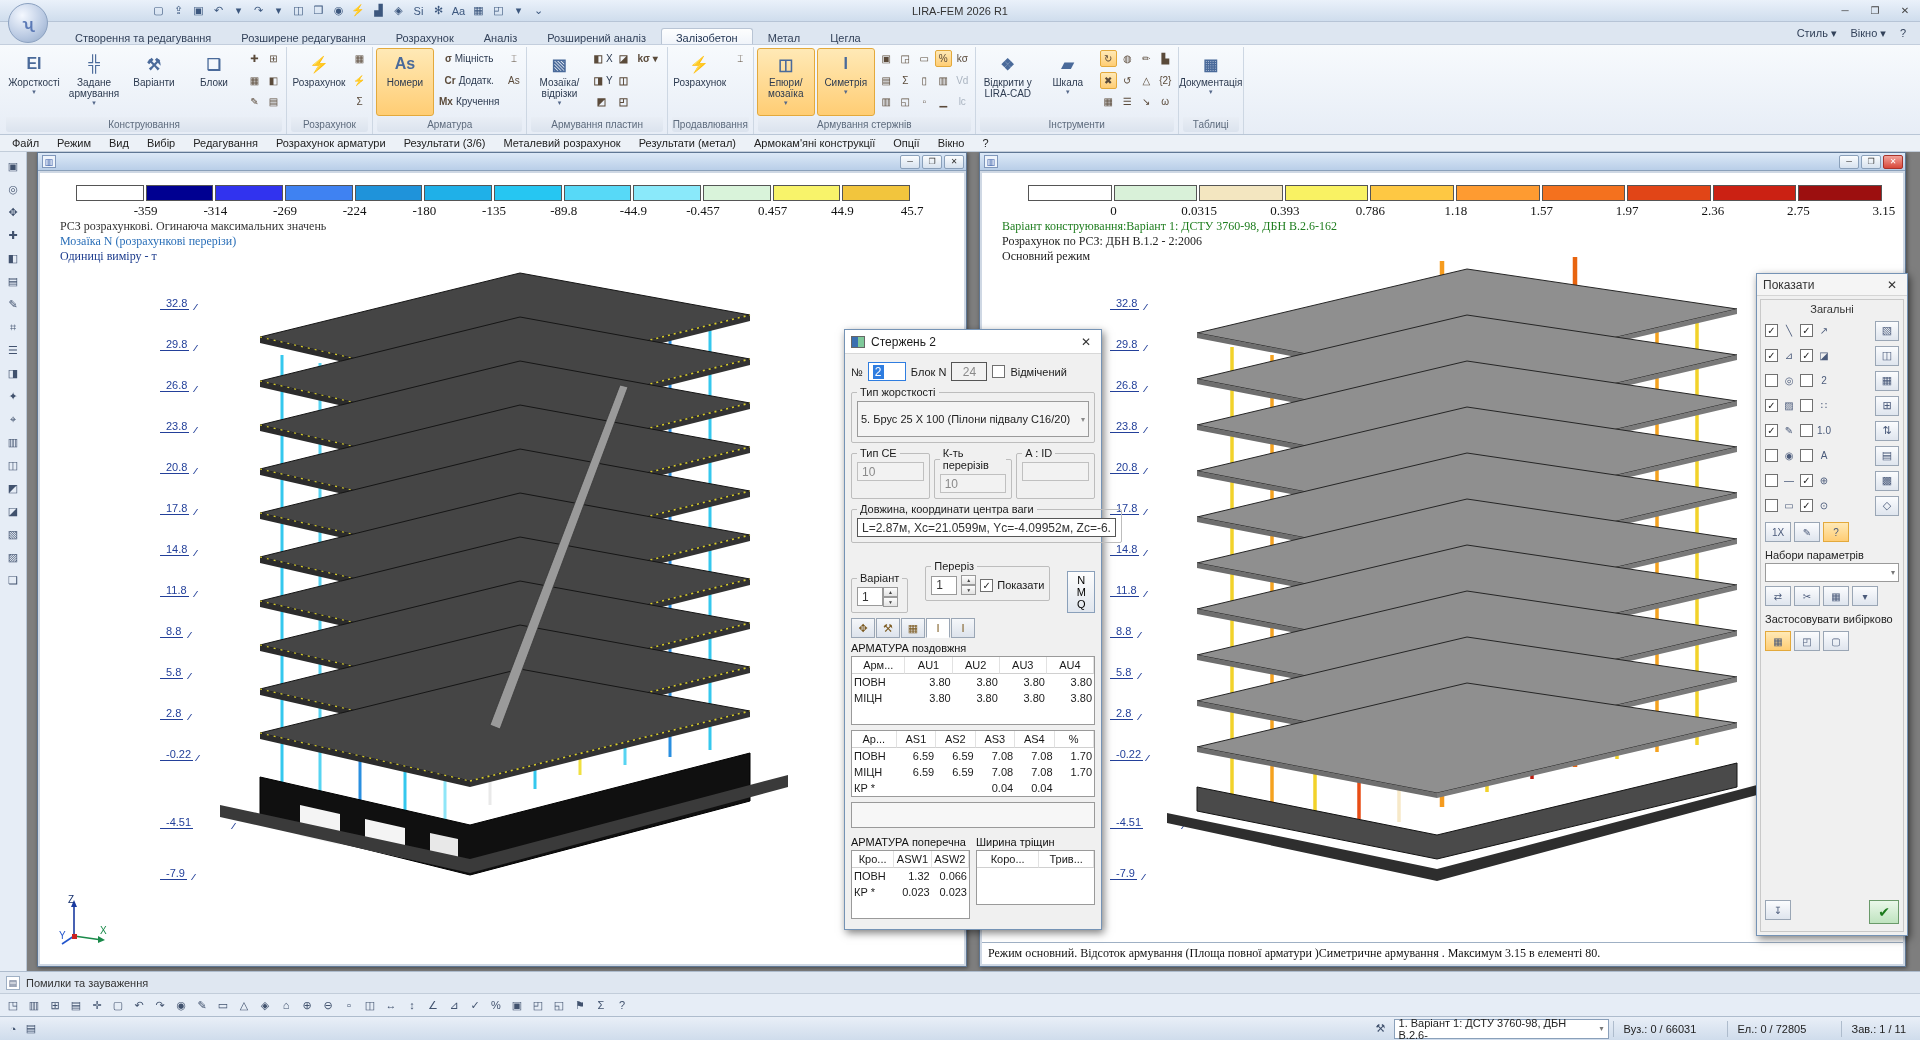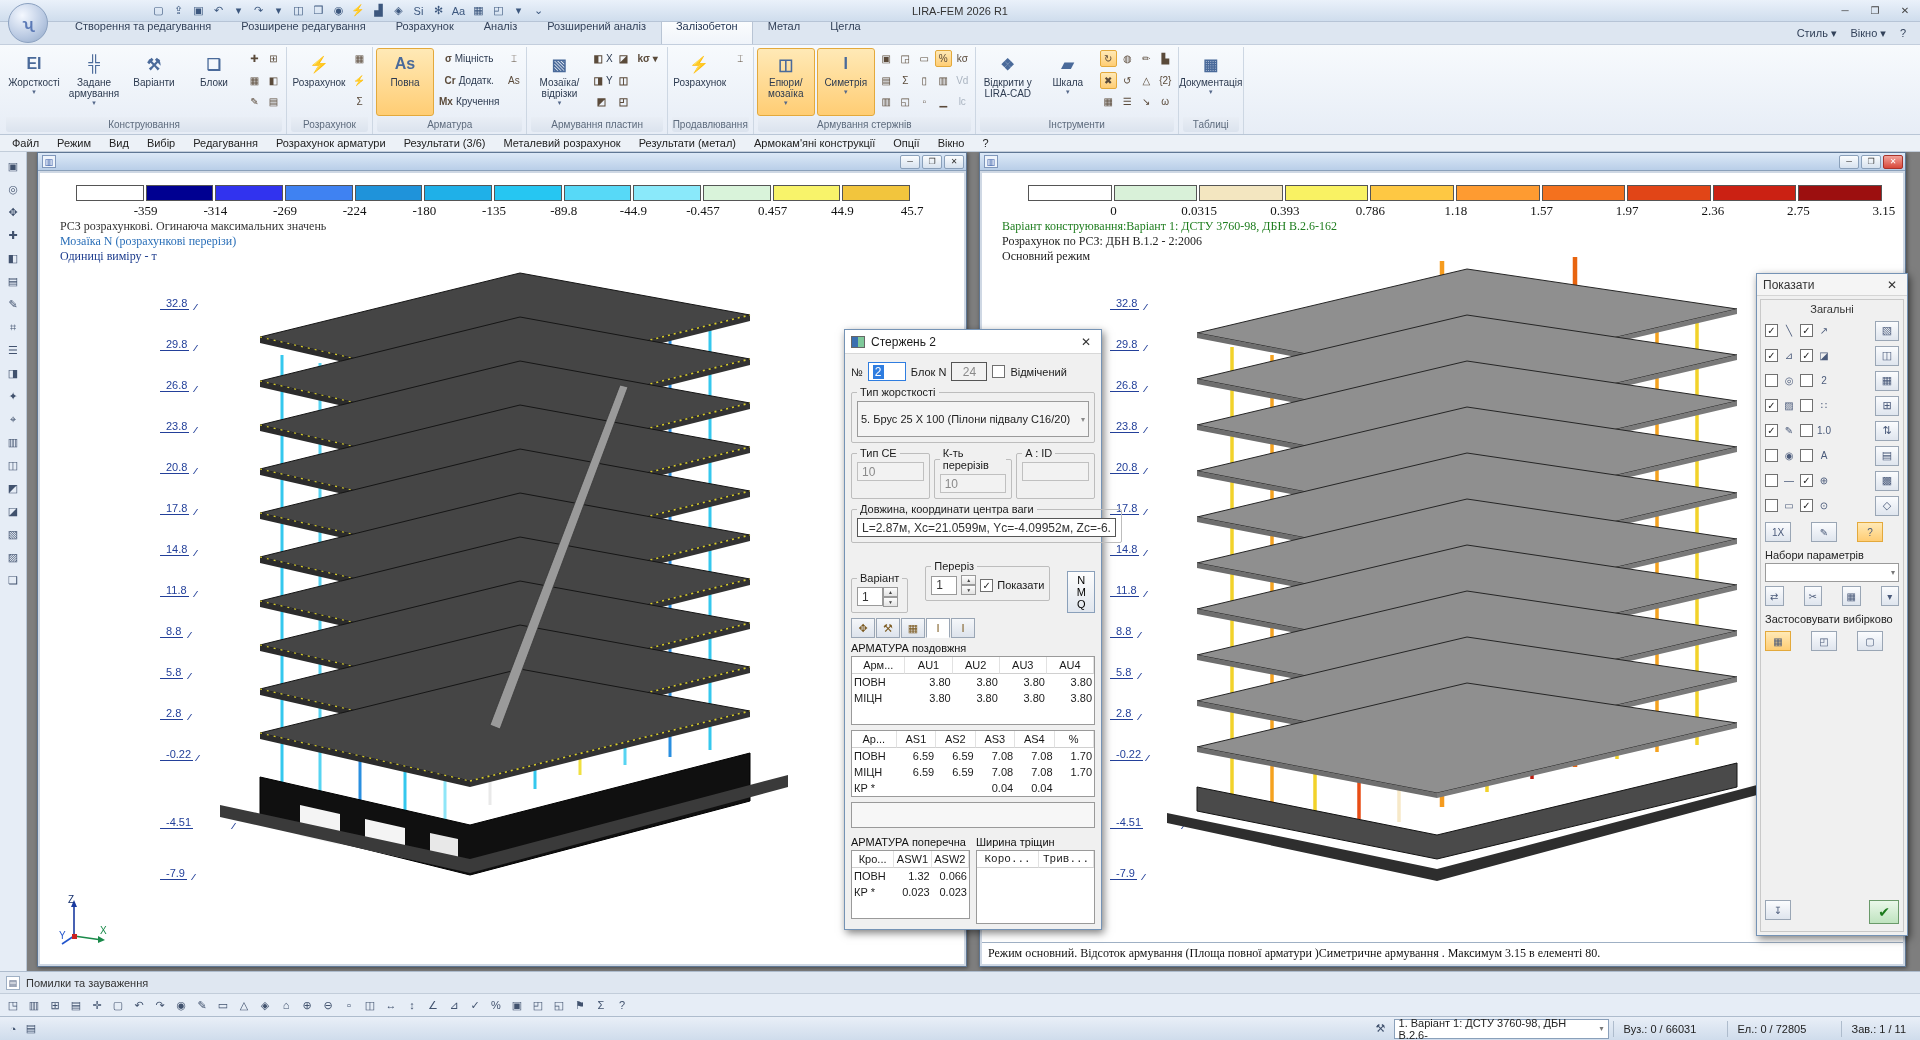--- a/index.html
+++ b/index.html
@@ -11,21 +11,21 @@
   .titlebar { height:22px; background:linear-gradient(#eaf1fa,#cfdded); display:flex; align-items:center; border-bottom:1px solid #b6c4d6; position:relative; }
   .app-logo { position:absolute; left:8px; top:3px; width:40px; height:40px; border-radius:50%; background:radial-gradient(circle at 35% 30%, #f4f8ff, #b9c9e2 60%, #8fa6c6); border:1px solid #8ba1c0; z-index:60; display:flex; align-items:center; justify-content:center; color:#5b79b6; font-weight:bold; font-size:15px; }
   .qat { display:flex; gap:3px; margin-left:150px; }
   .qat-ic { width:17px; height:17px; display:flex; align-items:center; justify-content:center; font-size:11px; color:#3c577e; cursor:default; }
   .win-title { position:absolute; left:0; right:0; text-align:center; font-size:11px; color:#333; pointer-events:none; }
   .win-controls { margin-left:auto; display:flex; }
   .wc { width:30px; height:20px; display:flex; align-items:center; justify-content:center; font-size:10px; color:#444; }
 
   
   .tabsrow { height:23px; background:#dde6f1; display:flex; align-items:flex-end; padding-left:60px; border-bottom:1px solid #c3cedd; }
-  .rtab { padding:3px 14px 12px; color:#33425a; cursor:default; border:1px solid transparent; border-bottom:none; border-radius:3px 3px 0 0; white-space:nowrap; }
+  .rtab { padding:3px 14px 0; color:#33425a; cursor:default; border:1px solid transparent; border-bottom:none; border-radius:3px 3px 0 0; white-space:nowrap; }
   .rtab.active { background:linear-gradient(#fdfefe,#f0f4fa); border-color:#b8c4d4; color:#1f3250; }
   .tabs-right { margin-left:auto; display:flex; gap:14px; padding:0 14px 4px; color:#33425a; }
 
   
   .ribbon { height:90px; background:linear-gradient(#f7fafd,#e7edf6); display:flex; align-items:stretch; padding:2px 2px 0; border-bottom:1px solid #b9c6d6; }
   .rgroup { display:flex; flex-direction:column; border-right:1px solid #cdd7e3; padding:1px 3px 0; }
   .rgroup-body { flex:1; display:flex; align-items:stretch; gap:2px; }
   .rgroup-label { height:15px; text-align:center; color:#5d6b7d; font-size:10px; background:linear-gradient(#e9eef5,#dbe3ee); border-radius:0 0 3px 3px; margin:1px 1px 2px; padding-top:2px; white-space:nowrap; }
   .rbigs { display:flex; gap:2px; }
   .rbig { width:58px; display:flex; flex-direction:column; align-items:center; justify-content:flex-start; padding:2px 1px; border:1px solid transparent; border-radius:3px; cursor:default; }
@@ -116,21 +116,21 @@
 
   
   .spanel { position:absolute; width:152px; background:#f0f0f0; border:1px solid #7593b5; box-shadow:2px 3px 8px rgba(0,0,0,.5); z-index:30; display:flex; flex-direction:column; }
   .sp-tb { height:22px; display:flex; align-items:center; padding:0 6px; background:#f5f5f5; border-bottom:1px solid #d5d5d5; }
   .sp-tb .t { flex:1; font-size:12px; color:#333; }
   .sp-body { flex:1; border:1px solid #c9c9c9; margin:3px; padding:3px 4px; background:#f0f0f0; display:flex; flex-direction:column; }
   .sp-sec { text-align:center; color:#333; margin-bottom:3px; }
   .sp-row { display:flex; align-items:center; gap:3px; height:25px; }
   .sp-ic { width:16px; height:16px; display:flex; align-items:center; justify-content:center; font-size:10px; color:#4a5a7a; }
   .sp-btn { width:24px; height:20px; margin-left:auto; border:1px solid #9aa6b5; background:linear-gradient(#fbfcfe,#dfe5ee); display:flex; align-items:center; justify-content:center; font-size:11px; color:#4a5a7a; }
-  .sp-btnrow { display:flex; gap:20px; margin:4px 0; }
+  .sp-btnrow { display:flex; gap:3px; margin:4px 0; }
   .sp-btnrow .b { width:26px; height:20px; border:1px solid #9aa6b5; background:linear-gradient(#fbfcfe,#dfe5ee); display:flex; align-items:center; justify-content:center; font-size:10px; color:#4a5a7a; }
   .sp-btnrow .b.active { background:linear-gradient(#ffe9b6,#ffcd74); border-color:#e3a93c; }
   .sp-lbl { margin:3px 0 2px; color:#222; }
   .sp-select { height:19px; border:1px solid #9a9a9a; background:#fff; display:flex; align-items:center; }
   .sp-select .arr { margin-left:auto; font-size:8px; color:#777; padding:0 3px; }
   .sp-confirm { margin-left:auto; width:30px; height:24px; border:1px solid #6a9a6a; background:linear-gradient(#eaf8ea,#bfe3bf); color:#1c7a1c; font-size:14px; display:flex; align-items:center; justify-content:center; }
 
   
   .errors-bar { height:22px; background:#dfe7f1; border-top:1px solid #aebccd; display:flex; align-items:center; gap:6px; padding:0 6px; color:#333; }
   .errors-bar .ic { width:14px; height:14px; border:1px solid #9fb0c4; background:#fff; font-size:9px; display:flex; align-items:center; justify-content:center; color:#4a5a7a; }
@@ -249,21 +249,21 @@
             <span class="rsm">Σ</span>
           </div>
       </div>
       <div class="rgroup-label">Розрахунок</div>
     </div>
     <div class="rgroup">
       <div class="rgroup-body">
         <div class="rbigs">
             <div class="rbig active">
             <span class="rbig-ic">As</span>
-            <span class="rbig-lb">Повна</span>
+            <span class="rbig-lb">Номери</span>
             <span class="rbig-ar"></span>
           </div>
           </div>
         <div class="rsmalls" style="grid-template-rows:repeat(3,1fr);">
             <span class="rsm">
               <b>σ</b>
               <span class="lb">Міцність</span>
             </span>
             <span class="rsm">
               <b>Cr</b>
@@ -910,21 +910,21 @@
                     <div class="td">КР *</div>
                       <div class="td">0.023</div>
                       <div class="td">0.023</div>
                   </div>
                   </div>
                 <div class="pad"></div>
               </div>
             </div>
             <div>
               <div class="sect-lb">Ширина тріщин</div>
-              <div class="tbl" style="height:74px;font-family:Liberation Mono, monospace;">
+              <div class="tbl" style="height:55px;">
                 <div class="tr th-row">
                     <div class="td">Коро...</div>
                     <div class="td">Трив...</div>
                   </div>
               </div>
             </div>
           </div>
         </div>
       </div>
 

